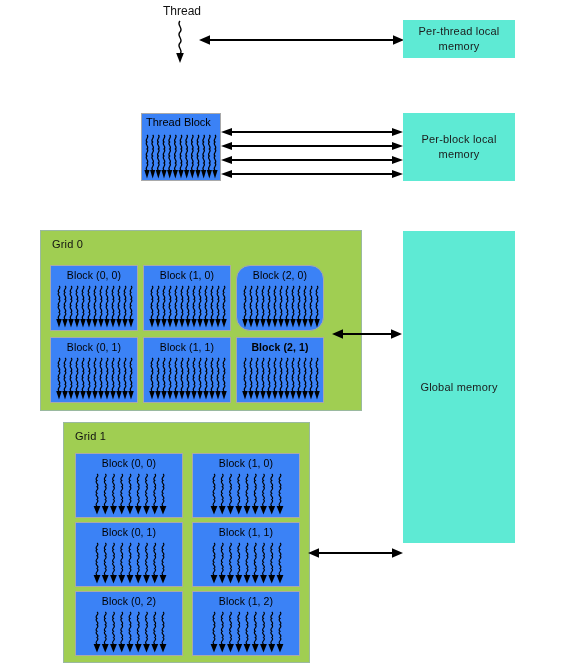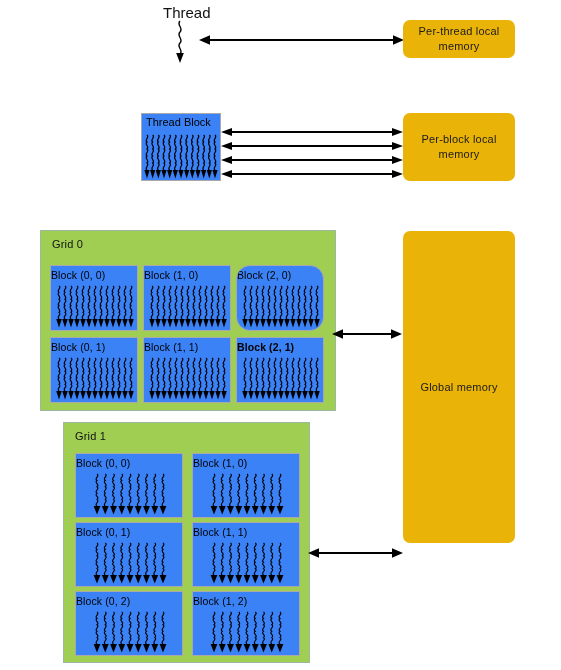--- a/index.html
+++ b/index.html
@@ -18,30 +18,29 @@
   .stage {
     position: absolute;
     left: 0; top: 0;
     width: 561px;
     height: 670px;
   }
 
   
   .mem-box {
     position: absolute;
-    background: #eab308;
+    background: #5eead4;
     color: #1b1b1b;
     font-size: 11px;
     line-height: 15px;
     text-align: center;
     display: flex;
     align-items: center;
     justify-content: center;
     letter-spacing: .2px;
-    border-radius: 7px;
   }
   .mem-box span { display: block; padding: 0 6px; }
 
   
   .grid-box {
     position: absolute;
     background: #a0ce52;
     border: 1px solid #9ab9a0;
     box-sizing: border-box;
   }
@@ -60,21 +59,21 @@
     background: #3b82f6;
     border: 1px solid #a9a9a9;
     box-sizing: border-box;
     overflow: hidden;
   }
   .block-label {
     position: absolute;
     left: 0;
     right: 0;
     top: 3px;
-    text-align: left;
+    text-align: center;
     font-size: 10.5px;
     color: #000000;
     letter-spacing: .1px;
     z-index: 3;
   }
   .block .threads {
     position: absolute;
     left: 0; right: 0;
     bottom: 2px;
   }
@@ -88,21 +87,21 @@
     font-size: 11px;
     color: #000;
     z-index: 3;
   }
 
   
   .thread-glyph { position: absolute; }
   .thread-glyph svg { display: block; }
   .thread-caption {
     position: absolute;
-    font-size: 15px;
+    font-size: 12px;
     color: #111;
     white-space: nowrap;
     text-align: right;
   }
 
   
   .arrow { position: absolute; }
   .arrow svg { display: block; }
 </style>
 </head>
@@ -194,21 +193,21 @@
     <span>
       <i style="font-style:normal">Per-block local</i><br>
       <i style="font-style:normal">memory</i>
     </span>
   </div>
 
   <div class="mem-box" style="left:403px; top:231px; width:112px; height:312px;">
     <span>Global memory</span>
   </div>
 
-  <div class="grid-box" style="left:40px; top:230px; width:296px; height:181px;">
+  <div class="grid-box" style="left:40px; top:230px; width:322px; height:181px;">
     <div class="grid-label">Grid 0</div>
   <div class="block" style="left: 9px; top: 34px; width: 88px; height: 66px;">
         <div class="block-label">Block (0, 0)</div>
         <div class="threads" style="left: 4px; right: auto; bottom: 2px;">
           <svg width="80" height="44" viewBox="0 0 80 44">
             <path d="M4.00,2 C7.10,4.18 0.90,6.36 4.00,8.60 C0.90,10.78 7.10,12.96 4.00,15.20 C7.10,17.38 0.90,19.56 4.00,21.80 C0.90,23.98 7.10,26.16 4.00,28.40 C7.10,30.58 0.90,32.76 4.00,35.00" fill="none" stroke="#000" stroke-width="1.15"></path>
             <polygon points="1.24,35.00 6.76,35.00 4.00,43.50" fill="#000"></polygon>
             <path d="M10.00,2 C13.10,4.18 6.90,6.36 10.00,8.60 C6.90,10.78 13.10,12.96 10.00,15.20 C13.10,17.38 6.90,19.56 10.00,21.80 C6.90,23.98 13.10,26.16 10.00,28.40 C13.10,30.58 6.90,32.76 10.00,35.00" fill="none" stroke="#000" stroke-width="1.15"></path>
             <polygon points="7.24,35.00 12.76,35.00 10.00,43.50" fill="#000"></polygon>
             <path d="M16.00,2 C19.10,4.18 12.90,6.36 16.00,8.60 C12.90,10.78 19.10,12.96 16.00,15.20 C19.10,17.38 12.90,19.56 16.00,21.80 C12.90,23.98 19.10,26.16 16.00,28.40 C19.10,30.58 12.90,32.76 16.00,35.00" fill="none" stroke="#000" stroke-width="1.15"></path>

